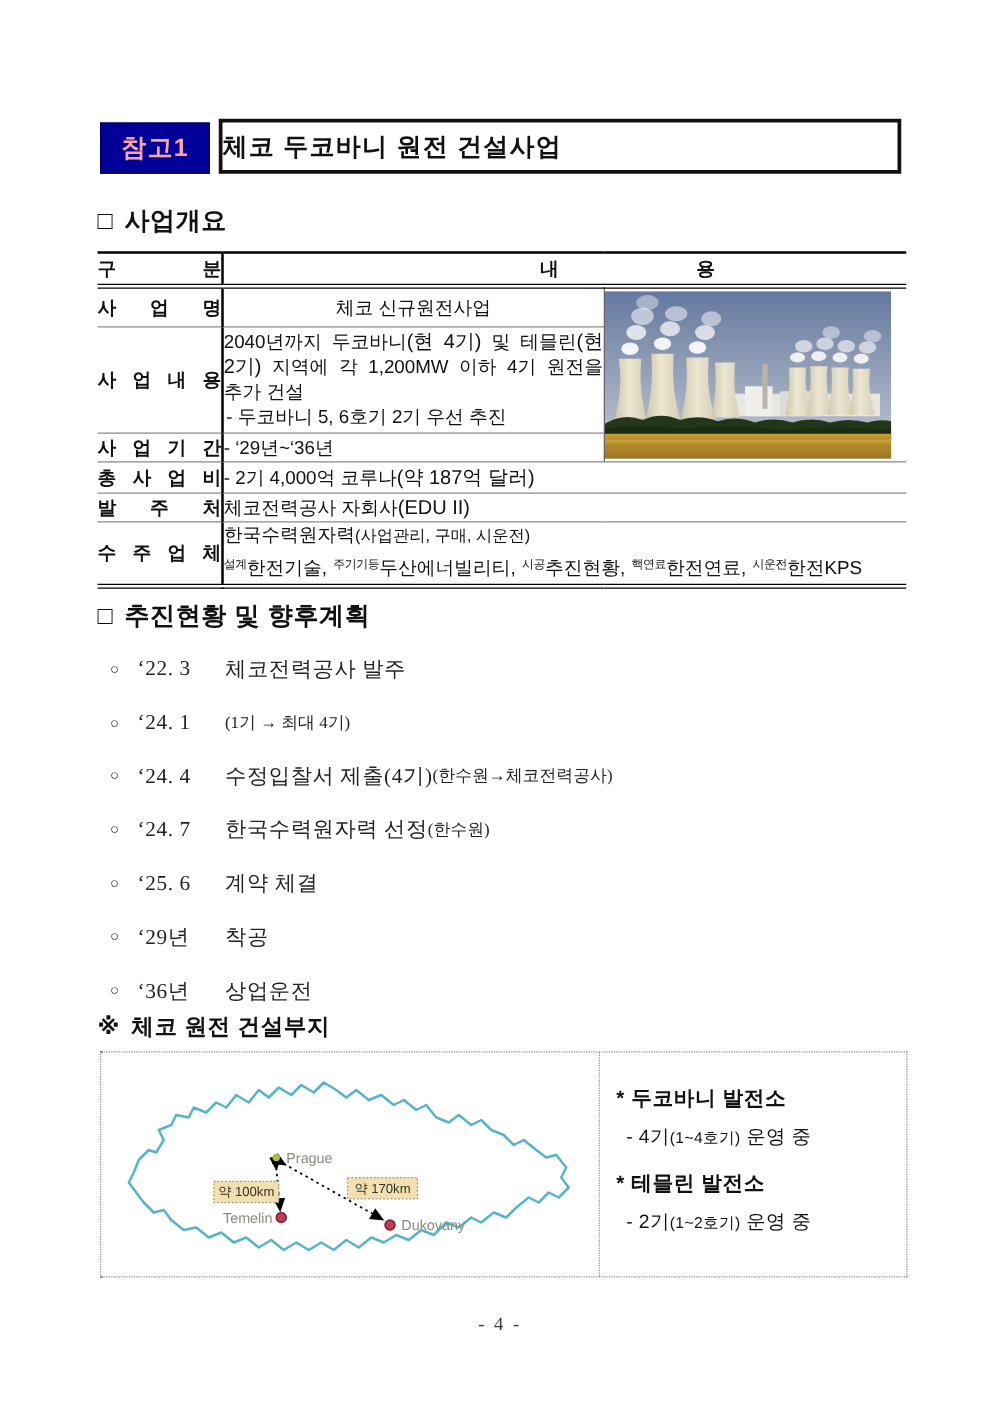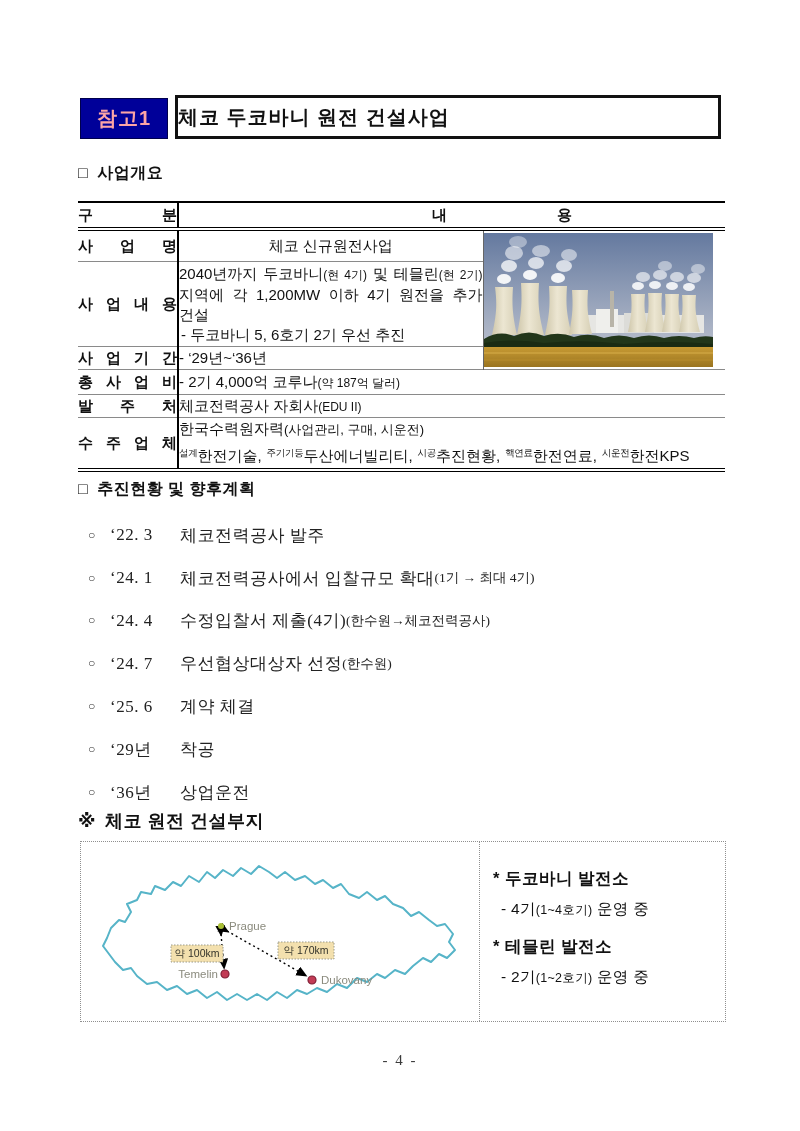--- a/index.html
+++ b/index.html
@@ -7,39 +7,39 @@
         font-family:"Liberation Sans","DejaVu Sans",sans-serif;color:#111;}
 
   
   .ref-tag{position:absolute;left:80px;top:98px;width:86px;height:39px;background:#000099;
            border:1px solid #00004d;color:#fca5a5;font-size:20px;font-weight:bold;letter-spacing:1px;
            display:flex;align-items:center;justify-content:center;}
   .doc-title{position:absolute;left:175px;top:95px;width:540px;height:38px;border:3px solid #111;
              display:flex;align-items:center;font-size:20px;font-weight:bold;letter-spacing:1px;}
 
   
-  .sec-head{position:absolute;left:78px;font-size:16px;font-weight:bold;letter-spacing:.5px;}
+  .sec-head{position:absolute;left:78px;font-size:20px;font-weight:bold;letter-spacing:.5px;}
   .sec-head .mk{margin-right:9px;}
   #sec-overview{top:163px;}
   #sec-plan{top:479px;}
   #sec-site{top:809px;font-size:18px;}
 
   
   table.info{position:absolute;left:78px;top:201px;width:647px;border-collapse:collapse;table-layout:fixed;
              font-size:15px;border-top:2px solid #000;border-bottom:4px double #000;}
   table.info td{padding:0;vertical-align:middle;}
   td.lbl{font-weight:bold;text-align:justify;text-align-last:justify;padding:0 7px;
          border-right:2px solid #000;letter-spacing:0;}
   tr.hd td{border-bottom:4px double #000;height:24px;font-weight:bold;}
   .hd-flex{display:flex;justify-content:center;gap:110px;font-weight:bold;}
   tr.r td{border-top:1px solid #8a8a8a;}
   td.ct{padding:2px 6px;}
   td.center{text-align:center;}
   td.imgcell{border-left:1px solid #666;padding:1px 3px 1px 9px;vertical-align:top;}
-  .paren{font-size:12px;}
+  .paren{font-size:16px;}
   .scope-p{text-align:justify;line-height:20px;word-break:keep-all;}
   .scope-sub{line-height:20px;}
   .v-line1{line-height:22px;}
   .v-line2{line-height:24px;white-space:nowrap;}
   .vendor{margin-right:5px;}
   .vendor sup{font-size:9.5px;vertical-align:5px;letter-spacing:-.3px;}
   tr.row-name td{height:30px;}
   tr.row-scope td{height:84px;}
   tr.row-period td{height:22px;}
   tr.row-cost td{height:24px;}
@@ -214,33 +214,32 @@
   <ul class="timeline">
     <li>
       <span class="tl-mark">○</span>
       <span class="tl-date">‘22. 3</span>
       <span class="tl-text">체코전력공사 발주</span>
       <span class="tl-paren"></span>
     </li>
     <li>
       <span class="tl-mark">○</span>
       <span class="tl-date">‘24. 1</span>
-      <span class="tl-text">체코전력공사에서 입찰규모 확대</span>
       <span class="tl-paren">(1기 → 최대 4기)</span>
     </li>
     <li>
       <span class="tl-mark">○</span>
       <span class="tl-date">‘24. 4</span>
       <span class="tl-text">수정입찰서 제출(4기)</span>
       <span class="tl-paren">(한수원→체코전력공사)</span>
     </li>
     <li>
       <span class="tl-mark">○</span>
       <span class="tl-date">‘24. 7</span>
-      <span class="tl-text">우선협상대상자 선정</span>
+      <span class="tl-text">한국수력원자력 선정</span>
       <span class="tl-paren">(한수원)</span>
     </li>
     <li>
       <span class="tl-mark">○</span>
       <span class="tl-date">‘25. 6</span>
       <span class="tl-text">계약 체결</span>
       <span class="tl-paren"></span>
     </li>
     <li>
       <span class="tl-mark">○</span>

